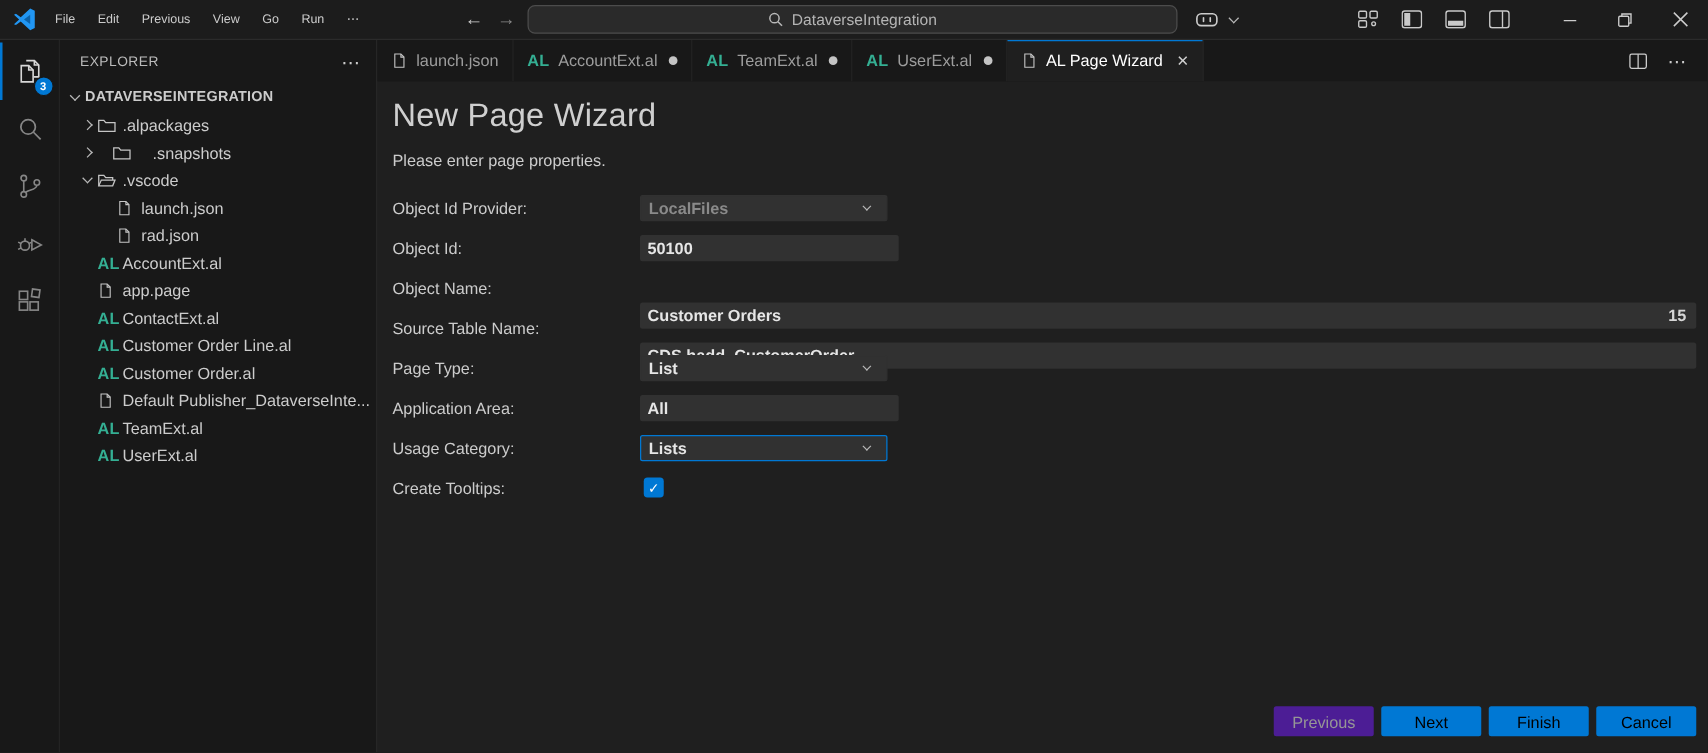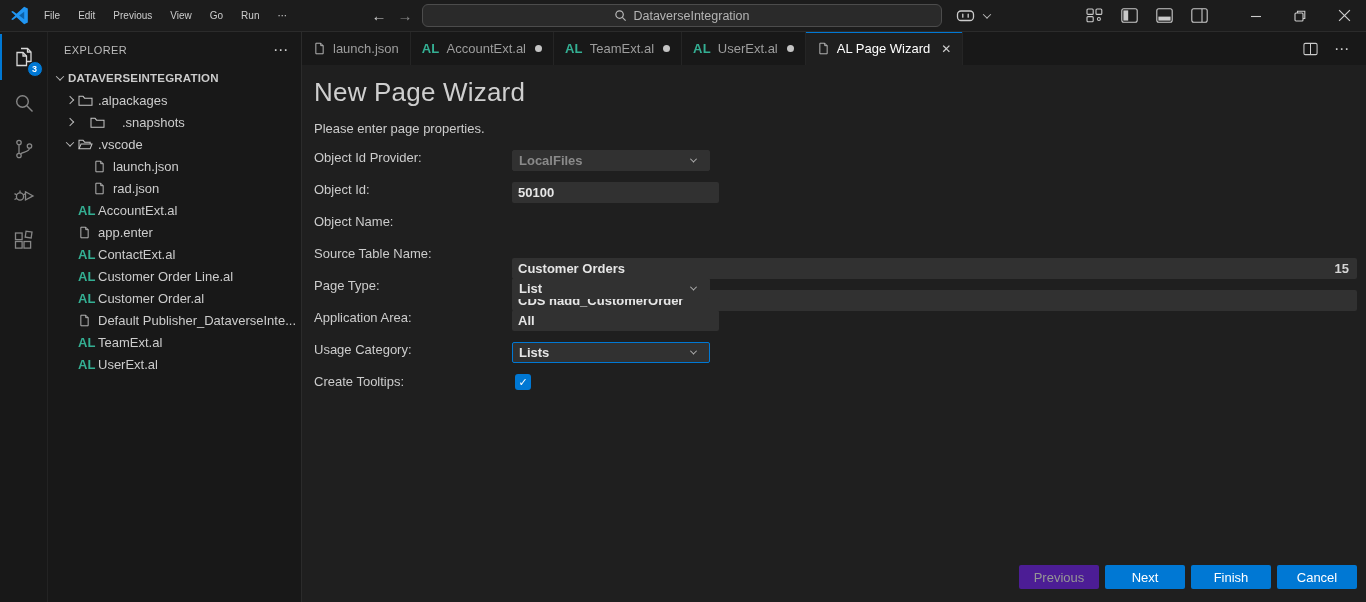--- a/index.html
+++ b/index.html
@@ -59,38 +59,38 @@
   .tab-dot { width:7px; height:7px; border-radius:50%; background:#c4c4c4; margin-left:2px; }
   .tab-close { font-size:12px; color:#d0d0d0; margin-left:4px; }
   .tab-actions { margin-left:auto; display:flex; align-items:center; gap:16px; padding-right:16px; color:#cccccc; }
   .tab-actions .more { font-size:15px; letter-spacing:1px; }
 
   
   .wizard { position:relative; flex:1; padding:6px 9px 0 12px; }
   .wizard-title { font-size:26px; font-weight:400; color:#cfcfcf; margin-top:6px; letter-spacing:.2px; }
   .wizard-sub { margin-top:13px; font-size:13px; color:#cccccc; }
   .rows { margin-top:14px; }
-  .row { display:flex; height:32px; }
+  .row { display:flex; align-items:center; height:32px; }
   .row-label { width:198px; flex:none; color:#cccccc; }
   .control-select { width:198px; height:21px; background:#313131; border:1px solid #313131; border-radius:2px;
     display:flex; align-items:center; justify-content:space-between; padding:0 8px 0 6px;
     color:#e6e6e6; font-weight:700; }
   .control-select .chev { width:5px; height:5px; }
   .control-select.focused { border-color:#0078d4; }
   .control-select.disabled { color:#8a8a8a; }
   .control-input { width:207px; height:21px; background:#313131; border-radius:2px;
     display:flex; align-items:center; padding:0 8px 0 6px; color:#e6e6e6; font-weight:700; }
   .control-input.wide { flex:1; justify-content:space-between;margin-top:44px; }
   .counter { color:#d6d6d6; font-weight:700; }
   .checkbox { width:16px; height:16px; margin-left:3px; background:#0078d4; border-radius:3px;
     display:flex; align-items:center; justify-content:center; color:#ffffff;
     font-size:11px; font-weight:700; }
   .wizard-buttons { position:absolute; right:9px; bottom:13px; display:flex; gap:6px; }
   .btn { width:80px; height:24px; display:flex; align-items:center; justify-content:center;
-    font-size:13px; border-radius:2px; background:#0078d4; color:#ffffff; cursor:pointer; }
+    font-size:13px; border-radius:2px; background:#0078d4; color:#000000; cursor:pointer; }
   .btn.disabled { background:#4c1d95; color:#969696; }
 
   svg { display:block; }
 </style>
 </head>
 <body>
 
 <div class="titlebar">
   <div class="tb-left">
     <span class="logo">
@@ -306,21 +306,21 @@
           </span>
           <span>AccountExt.al</span>
         </div>
         <div class="tree-row" style="padding-left: 30px;">
           <span class="tree-icon">
             <svg width="13" height="15" viewBox="0 0 16 16" fill="none" stroke="#c5c5c5" stroke-width="1.1">
               <path d="M3.5 1.5h6l3 3v10h-9z"></path>
               <path d="M9.5 1.5v3h3"></path>
             </svg>
           </span>
-          <span>app.enter</span>
+          <span>app.page</span>
         </div>
         <div class="tree-row" style="padding-left: 30px;">
           <span class="tree-icon">
             <span class="al-badge">AL</span>
           </span>
           <span>ContactExt.al</span>
         </div>
         <div class="tree-row" style="padding-left: 30px;">
           <span class="tree-icon">
             <span class="al-badge">AL</span>

